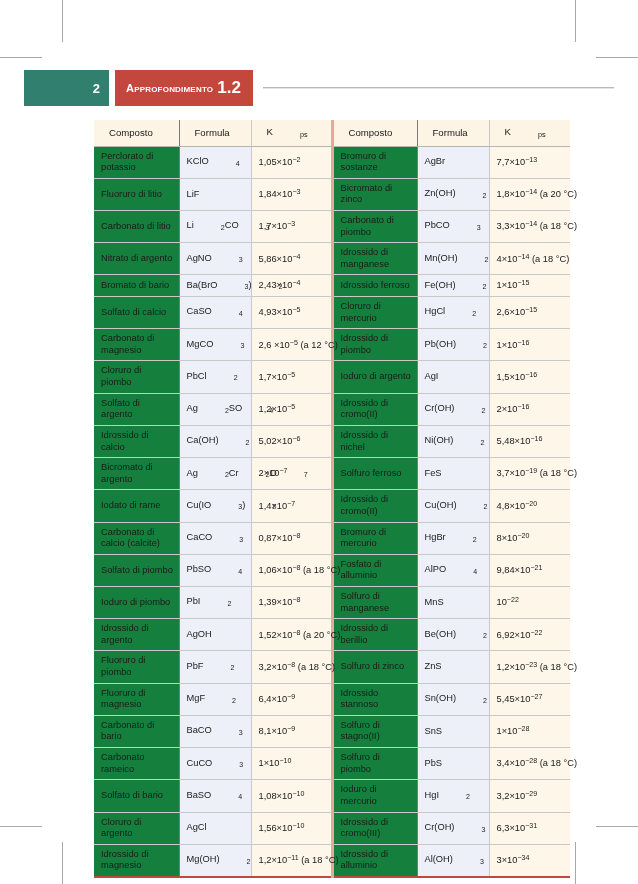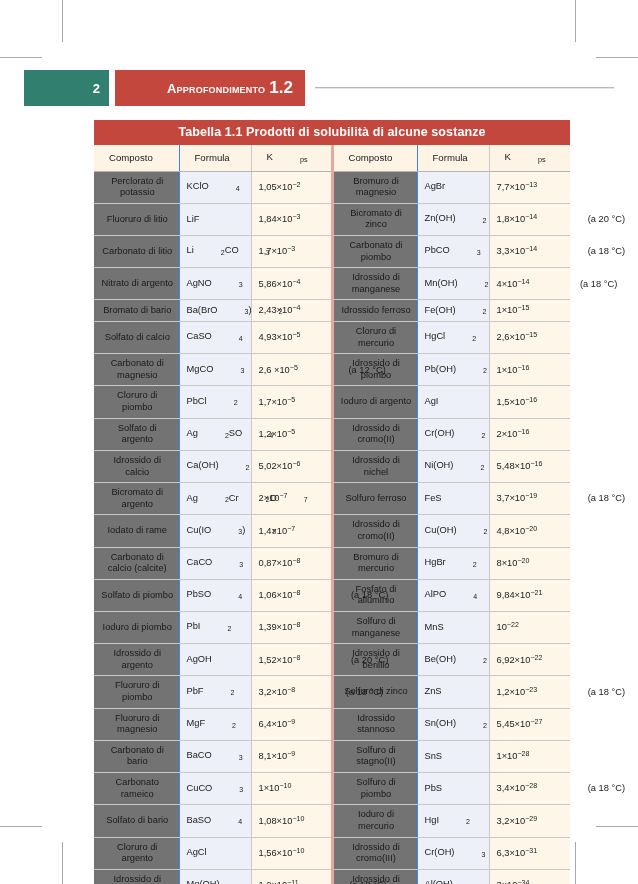--- a/index.html
+++ b/index.html
@@ -57,26 +57,25 @@
   .runhead-gap { width: 6px; }
   .section-tag {
     background: #c4473d;
     color: #ffffff;
     display: flex;
     align-items: center;
     padding: 0 12px 0 11px;
     box-sizing: border-box;
   }
   .section-tag .tag-text {
-    font-size: 13px;
+    font-size: 11px;
     font-weight: bold;
     font-variant: small-caps;
     letter-spacing: 0.2px;
     white-space: nowrap;
-    margin-left: 41px;
   }
   .section-tag .tag-num {
     font-size: 17px;
     font-weight: bold;
     margin-left: 4px;
   }
   .runhead-rule {
     flex: 1;
     align-self: center;
     height: 2px;
@@ -124,39 +123,39 @@
   }
   table.sol td {
     font-size: 9.3px;
     color: #1a1a1a;
     padding: 4px 5px 4px 7px;
     border-bottom: 1px solid #c9c9c9;
     vertical-align: middle;
     line-height: 1.25;
   }
   
-  td.comp, th.comp { background: #737373; text-align: center; }
+  td.comp, th.comp { background: #15803d; }
   td.form, th.form { background: #edf0f8; }
   td.kps,  th.kps  { background: #fdf6e9; }
 
   th.comp, th.form, th.kps { background: #fdf4e6; }
 
   
   td.comp.right-half, th.comp.right-half {
     border-left: 3px solid #e8a79c;
   }
   td.form, th.form { border-left: 1px solid #3b82f6; }
   td.kps,  th.kps  { border-left: 1px solid #c9c9c9; }
 
   .nowrapcell { white-space: nowrap; }
 
   sub { font-size: 0.76em; vertical-align: -0.22em; margin-left: 27px; }
   sup { font-size: 0.76em; vertical-align: 0.42em; }
 
-  .temp { white-space: nowrap; margin-left: 48px; }
+  .temp { white-space: nowrap; }
 </style>
 </head>
 <body>
 
 <div class="crop h crop-tl-h"></div>
 <div class="crop v crop-tl-v"></div>
 <div class="crop h crop-tr-h"></div>
 <div class="crop v crop-tr-v"></div>
 <div class="crop h crop-bl-h"></div>
 <div class="crop v crop-bl-v"></div>
@@ -167,21 +166,20 @@
   <div class="folio">2</div>
   <div class="runhead-gap"></div>
   <div class="section-tag">
     <span class="tag-text">Approfondimento</span>
     <span class="tag-num">1.2</span>
   </div>
   <div class="runhead-rule"></div>
 </div>
 
 <div class="table-wrap">
-  <div class="table-title">Tabella 1.1 Prodotti di solubilità di alcune sostanze</div>
 
   <table class="sol">
     <colgroup>
       <col class="c-comp">
         <col class="c-form">
         <col class="c-kps">
       <col class="c-comp">
         <col class="c-form">
         <col class="c-kps">
     </colgroup>
@@ -193,21 +191,21 @@
         <th class="comp right-half">Composto</th>
         <th class="form">Formula</th>
         <th class="kps">K<sub>ps</sub></th>
       </tr>
     </thead>
     <tbody>
         <tr>
           <td class="comp">Perclorato di potassio</td>
           <td class="form">KClO<sub>4</sub></td>
           <td class="kps nowrapcell">1,05×10<sup>−2</sup></td>
-          <td class="comp right-half">Bromuro di magnesio</td>
+          <td class="comp right-half">Bromuro di sostanze</td>
           <td class="form">AgBr</td>
           <td class="kps nowrapcell">7,7×10<sup>−13</sup></td>
         </tr>
         <tr>
           <td class="comp">Fluoruro di litio</td>
           <td class="form">LiF</td>
           <td class="kps nowrapcell">1,84×10<sup>−3</sup></td>
           <td class="comp right-half">Bicromato di zinco</td>
           <td class="form">Zn(OH)<sub>2</sub></td>
           <td class="kps nowrapcell">1,8×10<sup>−14</sup> <span class="temp">(a 20 °C)</span></td>

